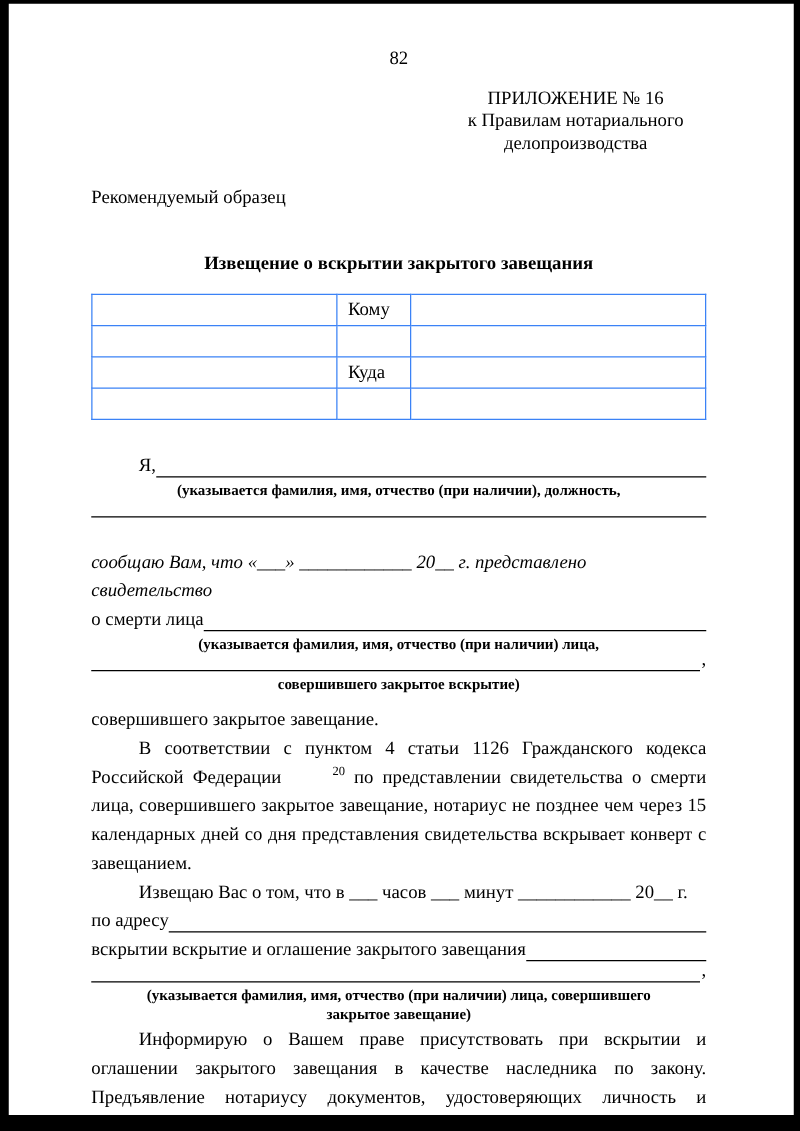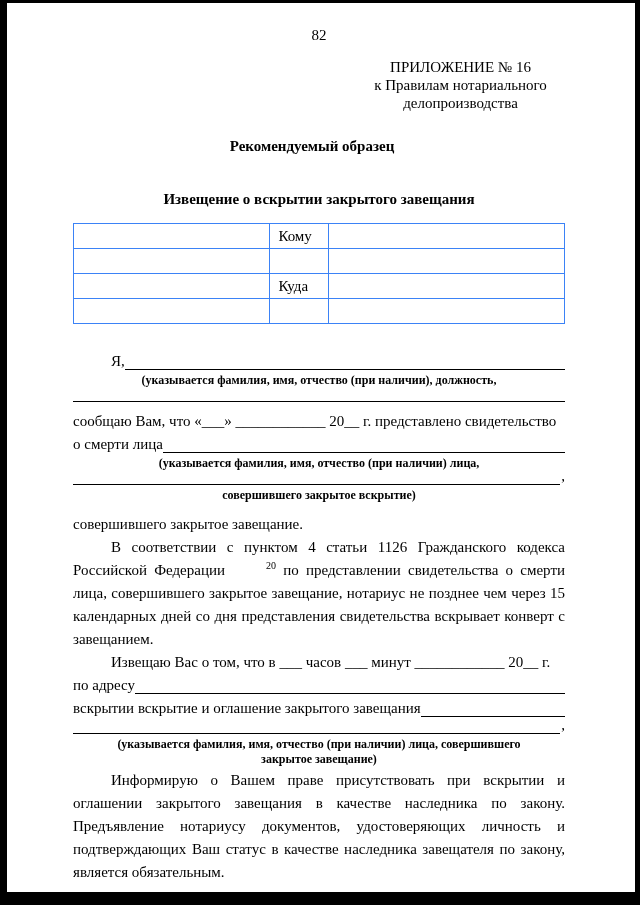--- a/index.html
+++ b/index.html
@@ -12,29 +12,29 @@
     border-style: solid;
     border-color: #000;
     border-width: 3px 5px 13px 7px;
     font-family: "Liberation Serif", serif;
     font-size: 15px;
     color: #000;
     overflow: hidden;
   }
   .content { padding: 0 70px 0 66px; }
 
-  .page-number { text-align: center; padding-top: 24px; }
+  .page-number { text-align: center; padding-top: 24px; margin-top: 12px; }
 
   .appendix-block {
     width: 205px;
     margin: 14px 2px 0 auto;
     text-align: center;
     line-height: 18px;
   }
-  .sample { text-align: center; margin-top: 26px; padding-right: 14px; font-weight: bold; }
+  .sample { text-align: left; margin-top: 26px; padding-right: 14px; }
 
   .doc-title { text-align: center; font-weight: bold; margin-top: 36px; }
 
   table.addr {
     width: 100%;
     border-collapse: collapse;
     margin-top: 15px;
   }
   table.addr td { border: 1px solid #3b82f6; height: 25px; padding: 2px 8px; vertical-align: middle; }
   td.c1 { width: 40%; }
@@ -101,21 +101,21 @@
 
       <div class="line indent">
         <span class="txt">Я,</span>
         <span class="fill"></span>
       </div>
       <div class="caption">(указывается фамилия, имя, отчество (при наличии), должность,</div>
       <div class="blank-row">
         <span class="fill"></span>
       </div>
 
-      <div style="margin-top:5px;">сообщаю Вам, что «___» ____________ 20__ г. представлено свидетельство</div>
+      <div style="margin-top:22px;font-style:italic;">сообщаю Вам, что «___» ____________ 20__ г. представлено свидетельство</div>
 
       <div class="line">
         <span class="txt">о смерти лица</span>
         <span class="fill"></span>
       </div>
       <div class="caption">(указывается фамилия, имя, отчество (при наличии) лица,</div>
       <div class="blank-row">
         <span class="fill"></span>
         <span class="comma">,</span>
       </div>

